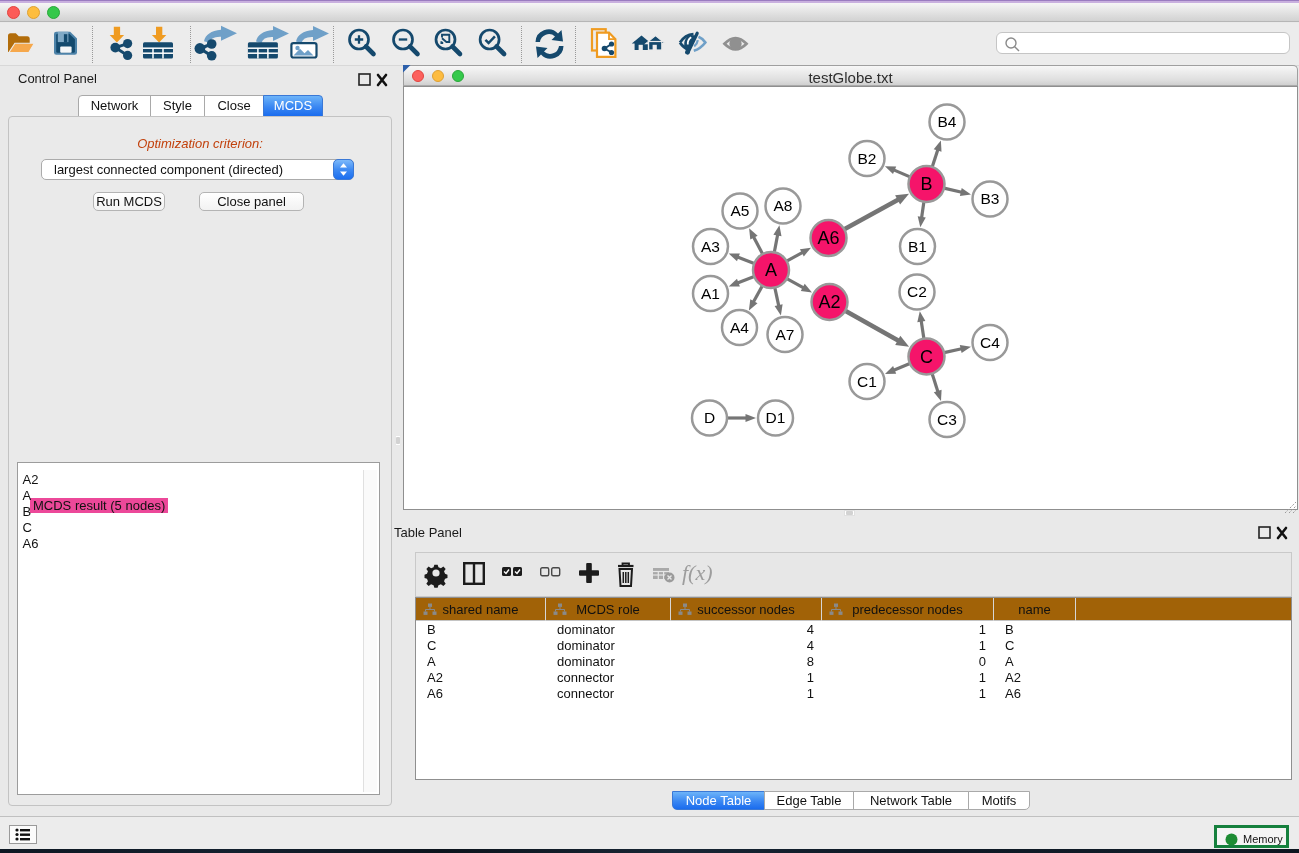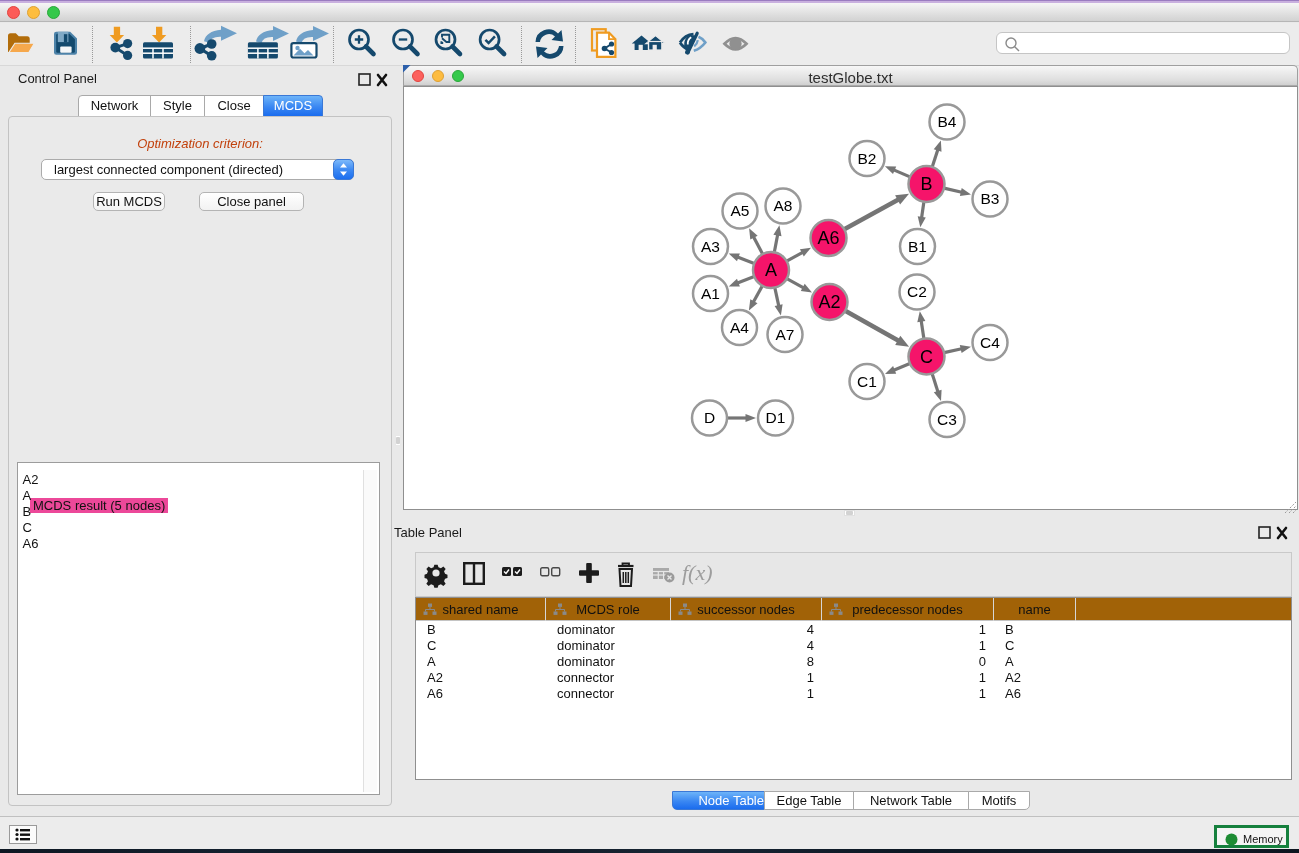--- a/index.html
+++ b/index.html
@@ -46,21 +46,21 @@
   
   #tp-title { position:absolute; left:394px; top:458px; font-size:13px; color:#1a1a1a; }
   #tp-toolbar { position:absolute; left:415px; top:485px; width:877px; height:45px; background:#e7e7e7; border:1px solid #c9c9c9; }
   #tp-table { position:absolute; left:415px; top:530px; width:877px; height:183px; background:#fff; border:1px solid #8f8f8f; }
   #tp-header { position:absolute; left:0; top:0; width:875px; height:23px; background:#a16207; border-bottom:1px solid #c4c4c4; font-size:13px; color:#111; }
   .th { position:absolute; top:0; height:23px; border-right:1px solid #d6d6d6; text-align:center; line-height:23px; }
   .tr-row { position:absolute; left:0; width:875px; height:16px; font-size:13px; color:#111; }
   .td { position:absolute; top:0; height:16px; line-height:16px; }
   
   .btab { position:absolute; top:0; height:19px; background:#fff; border:1px solid #a9a9a9; font-size:13px; color:#111; text-align:center; line-height:18px; }
-  .btab.sel { background:linear-gradient(#6db4f9,#3a87f2 55%,#1a6cee); color:#fff; border-color:#3a78d6;text-align:right; }
+  .btab.sel { background:linear-gradient(#6db4f9,#3a87f2 55%,#1a6cee); color:#fff; border-color:#3a78d6; }
   
   #statusbar { position:absolute; left:0; top:813px; width:1299px; height:33px; background:#ececec; border-top:1px solid #c0c0c0; }
   #sb-listbtn { position:absolute; left:9px; top:8px; width:28px; height:19px; background:#fbfbfb; border:1px solid #9a9a9a; }
   #sb-mem { position:absolute; right:10px; top:8px; width:75px; height:23px; background:#f4f4f4; border:3px solid #15803d; font-size:11px; color:#111; }
 </style>
 </head>
 <body>
 <div id="topstrip"></div>
 <div id="win">
   <div id="titlebar">

